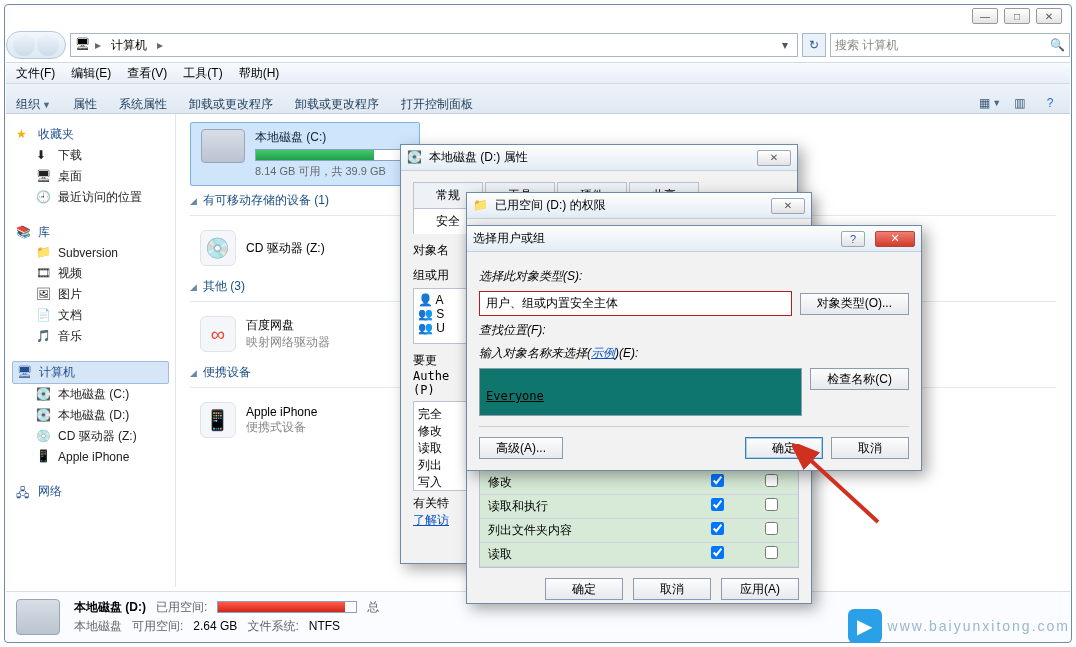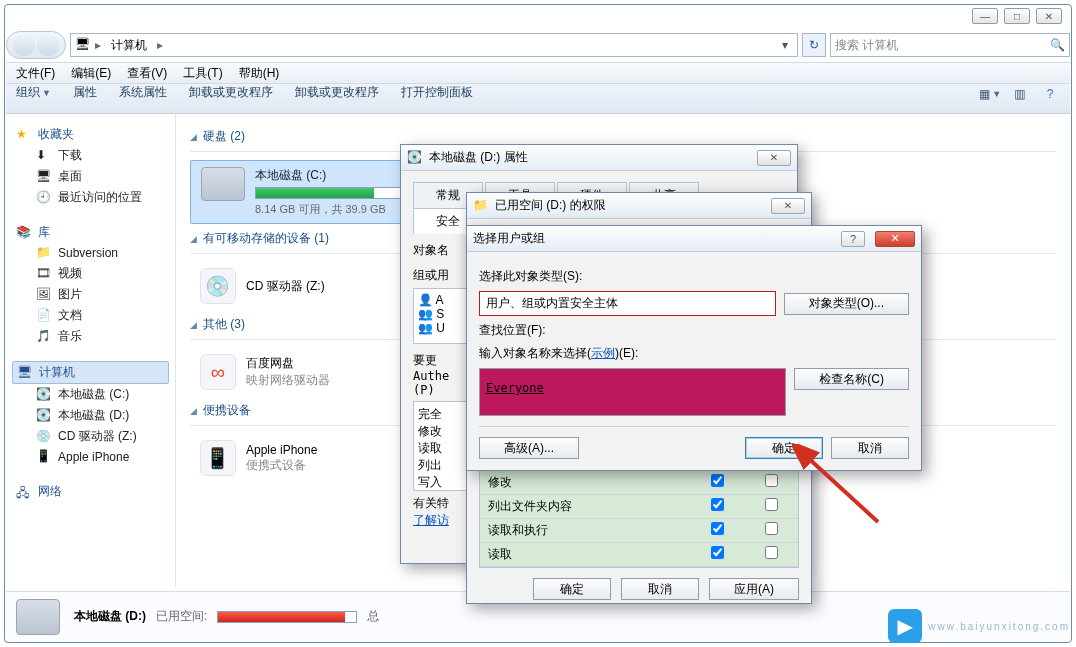--- a/index.html
+++ b/index.html
@@ -19,21 +19,21 @@
 .addrbar .drop { margin-left:auto; width:16px; text-align:center; color:#555;}
 .refresh { width:24px;height:24px;border:1px solid #a6b7c9;background:#eaf1f8;display:flex;align-items:center;justify-content:center;color:#2a5a8a;}
 .search { width:240px; height:24px; border:1px solid #a6b7c9; display:flex; align-items:center; padding:0 4px; color:#888; }
 .search .mag { margin-left:auto; color:#5a7ca0;}
 
 
 .menubar { position:absolute; top:62px; left:6px; right:6px; height:22px; background:linear-gradient(#f7fbff,#e8eef6); border-top:1px solid #d0dae5; border-bottom:1px solid #d0dae5; display:flex; align-items:center; padding:0 10px; gap:16px; }
 .menubar span{ cursor:default; }
 
 
-.toolbar { position:absolute; top:84px; left:6px; right:6px; height:30px; background:linear-gradient(#eef3f9,#dfe8f2); border-bottom:1px solid #c7d1dd; display:flex; align-items:flex-start; padding:0 10px; gap:22px; color:#1f3c5a; }
+.toolbar { position:absolute; top:84px; left:6px; right:6px; height:30px; background:linear-gradient(#eef3f9,#dfe8f2); border-bottom:1px solid #c7d1dd; display:flex; align-items:flex-end; padding:0 10px; gap:22px; color:#1f3c5a; }
 .toolbar .drop { font-size:9px; margin-left:2px; color:#4a6a8a;}
 .toolbar .right { margin-left:auto; display:flex; gap:10px; align-items:center;}
 .toolbar .icn { width:20px; height:20px; display:inline-flex; align-items:center; justify-content:center; color:#3a5a7a;}
 
 
 .main { position:absolute; top:114px; left:6px; right:6px; bottom:60px; display:flex; background:#fff; }
 .sidebar { width:170px; border-right:1px solid #e0e6ee; padding:10px 6px; overflow:hidden;}
 .sidebar .grp { margin-bottom:14px; }
 .sidebar .hdr { display:flex; align-items:center; gap:6px; color:#1f4f8f; padding:2px 4px;}
 .sidebar .hdr.sel { background:#d6e6f7; border:1px solid #9bbde0; border-radius:2px;}
@@ -64,47 +64,47 @@
 
 
 .dlg { position:absolute; background:#f2f2f2; border:1px solid #6f8aa6; box-shadow:5px 5px 14px rgba(0,0,0,0.35); }
 .dlg .titlebar{ height:26px; background:linear-gradient(#fdfefe,#e3ecf5); border-bottom:1px solid #c4d0dd; display:flex; align-items:center; padding:0 6px; gap:6px;}
 .dlg .titlebar .ticon{ width:16px;height:16px; display:inline-block;}
 .dlg .titlebar .closebtn{ margin-left:auto; width:34px;height:16px;border:1px solid #9aa9b9;border-radius:2px;background:linear-gradient(#fff,#e2e2e2);display:flex;align-items:center;justify-content:center;font-size:10px;color:#555;}
 .dlg .body{ padding:10px 12px; }
 .tabstrip{ display:flex; border-bottom:1px solid #b7c3d0; margin-bottom:8px;}
 .tabstrip .tab{ padding:4px 22px; border:1px solid #b7c3d0; border-bottom:none; background:#eef2f7; margin-right:2px; position:relative; top:1px;}
 .tabstrip .tab.active{ background:#fff;}
-.fieldset-label{ margin:6px 0 3px 0; }
+.fieldset-label{ margin:6px 0 3px 0;font-style:italic; }
 .textbox{ border:1px solid #b91c1c; background:#fff; padding:3px 6px; }
-.btn{ min-width:78px; height:22px; border:1px solid #8c9db0; background:linear-gradient(#fdfdfd,#e6e9ee); padding:0 24px; display:inline-flex; align-items:center; justify-content:center;}
+.btn{ min-width:78px; height:22px; border:1px solid #8c9db0; background:linear-gradient(#fdfdfd,#e6e9ee); padding:0 16px; display:inline-flex; align-items:center; justify-content:center;}
 .btn.focus{ border:1px solid #3c7fb1; box-shadow:inset 0 0 0 1px #a5d0ef;}
 .link{ color:#0a54c0; text-decoration:underline; cursor:pointer;}
 .permtable{ border:1px solid #b7c3d0; width:100%; }
 .permtable .brow{ display:flex; background:#d7ead7; border-bottom:1px solid #cdd6e0;}
 .permtable .brow div{ padding:3px 8px;}
 .permtable .c1{ flex:1;}
 .permtable .c2,.permtable .c3{ width:54px; text-align:center;}
 input[type=checkbox]{ width:13px;height:13px;}
 .dlg3 .titlebar{ background:linear-gradient(#fdfefe,#e3ecf5);}
 .helpbtn{ width:24px;height:16px;border:1px solid #9aa9b9;border-radius:2px;background:linear-gradient(#fff,#e2e2e2);display:flex;align-items:center;justify-content:center;font-size:11px;color:#2a5a9a;margin-left:auto;}
 .closebtn2{ width:40px;height:16px;border:1px solid #b04444;border-radius:2px;background:linear-gradient(#f08070,#d23b2b);display:flex;align-items:center;justify-content:center;color:#fff;font-size:11px;margin-left:4px;}
 .dlg3 .row{ display:flex; align-items:center; gap:8px; margin:6px 0;}
 .dlg3 .textbox{ flex:1; }
-.multitext{ border:1px solid #8c9db0; background:#be185d; padding:12px 6px; height:48px; text-decoration:underline;}
+.multitext{ border:1px solid #8c9db0; background:#0f766e; padding:20px 6px; height:48px; text-decoration:underline;}
 .btnrow{ display:flex; justify-content:flex-end; gap:10px; margin-top:10px;}
 
 
 .arrow{ position:absolute; pointer-events:none; }
 
 
 .watermark{ position:absolute; right:6px; bottom:4px; display:flex; align-items:center; gap:6px;}
 .watermark .wicon{ width:34px;height:34px;background:#2aa0e8;border-radius:6px;display:flex;align-items:center;justify-content:center;color:#fff;font-size:20px;}
 .watermark .wt1{ color:#2aa0e8; font-size:18px; letter-spacing:2px; font-weight:bold;}
-.watermark .wt2{ color:#9bb7cc; font-size:10px; letter-spacing:2px;}
+.watermark .wt2{ color:#9bb7cc; font-size:14px; letter-spacing:2px;}
 
 
 .outer{ position:absolute; inset:4px; border:1px solid #6f8aa6; border-radius:4px; pointer-events:none;}
 </style>
 </head>
 <body>
 
 <div class="outer"></div>
 
 <div class="winctrl">
@@ -224,21 +224,20 @@
     </div>
     <div class="grp">
       <div class="hdr">
           <span class="ico">🖧</span>
           <span>网络</span>
         </div>
     </div>
   </div>
 
   <div class="content">
-    <div class="section-hdr"><span class="divider-arrow">◢</span><span>硬盘 (2)</span></div>
     <div class="drive sel">
       <div class="dico"></div>
       <div>
         <div class="dname">本地磁盘 (C:)</div>
         <div class="bar">
             <div class="fill" style="width:80%"></div>
           </div>
         <div class="sub">8.14 GB 可用，共 39.9 GB</div>
       </div>
     </div>
@@ -272,20 +271,27 @@
 <div class="statusbar">
   <div class="dico"></div>
   <div class="lines">
     <div class="row">
         <b>本地磁盘 (D:)</b>
       <span class="lbl">已用空间:</span>
       <div class="usedbar">
           <div class="fill" style="width:92%"></div>
         </div>
       <span class="lbl">总</span>
+    </div>
+    <div class="row">
+        <span class="lbl">本地磁盘</span>
+      <span class="lbl">可用空间:</span>
+      <span>2.64 GB</span>
+      <span class="lbl">文件系统:</span>
+      <span>NTFS</span>
     </div>
   </div>
 </div>
 
 <div class="dlg" style="left:400px; top:144px; width:398px; height:420px;">
   <div class="titlebar">
     <span class="ticon">💽</span>
     <span>本地磁盘 (D:) 属性</span>
     <div class="closebtn">✕</div>
   </div>
@@ -332,26 +338,26 @@
         <div class="tab active">安全</div>
       </div>
     <div style="height:206px"></div>
     <div class="permtable">
       <div class="brow">
           <div class="c1">修改</div>
           <div class="c2"><input type="checkbox" checked="" style=""></div>
           <div class="c3"><input type="checkbox" style=""></div>
         </div>
       <div class="brow">
-          <div class="c1">列出文件夹内容</div>
+          <div class="c1">读取和执行</div>
           <div class="c2"><input type="checkbox" checked="" style=""></div>
           <div class="c3"><input type="checkbox" style=""></div>
         </div>
       <div class="brow">
-          <div class="c1">读取和执行</div>
+          <div class="c1">列出文件夹内容</div>
           <div class="c2"><input type="checkbox" checked="" style=""></div>
           <div class="c3"><input type="checkbox" style=""></div>
         </div>
       <div class="brow">
           <div class="c1">读取</div>
           <div class="c2"><input type="checkbox" checked="" style=""></div>
           <div class="c3"><input type="checkbox" style=""></div>
         </div>
     </div>
     <div class="btnrow">

